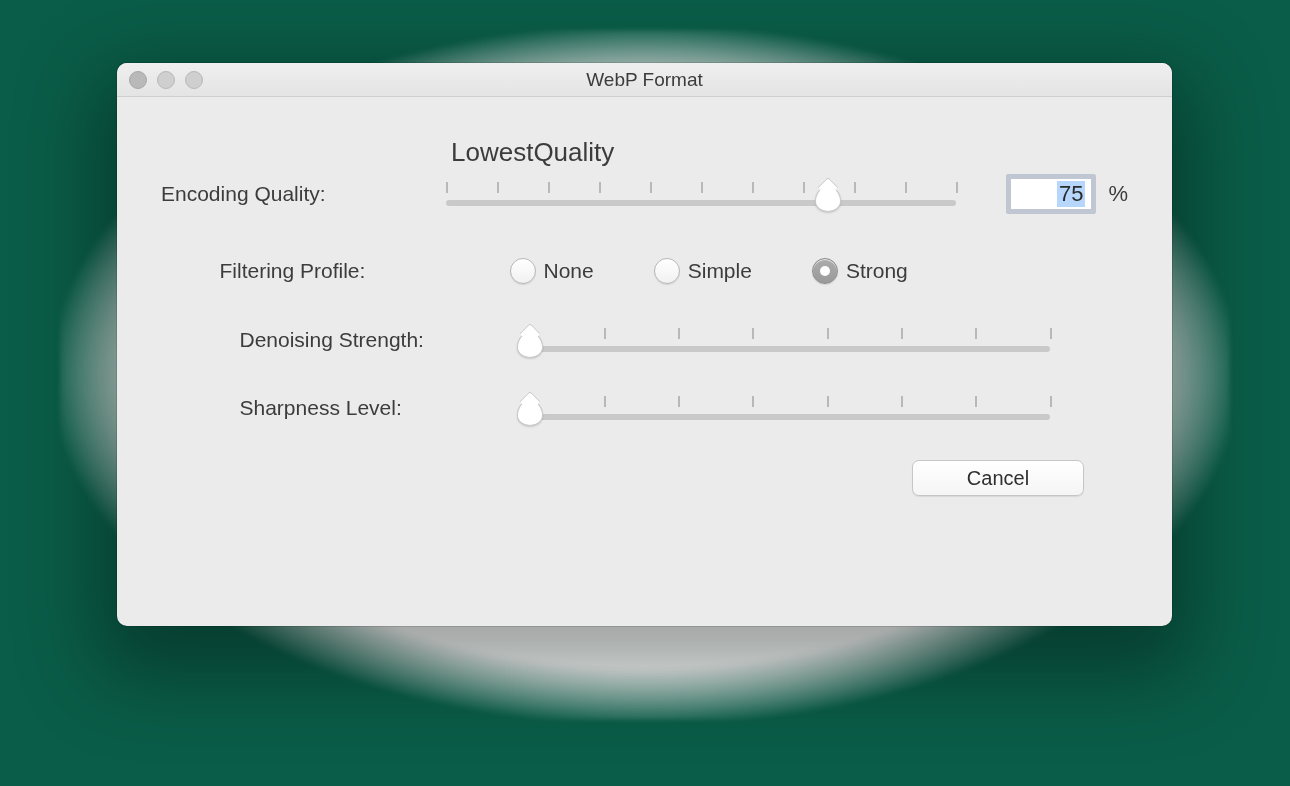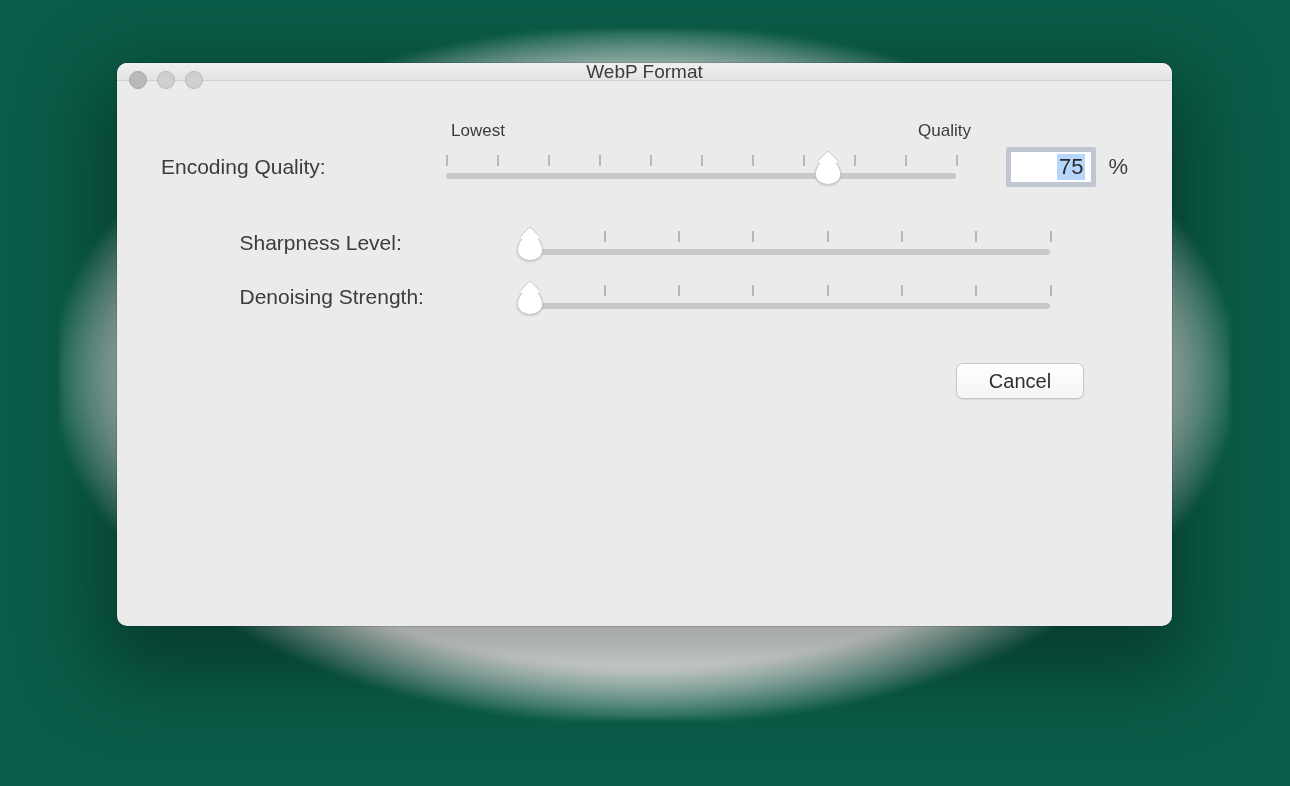--- a/index.html
+++ b/index.html
@@ -27,21 +27,21 @@
   position: absolute;
   left: 60px;
   top: 30px;
   width: 1170px;
   height: 690px;
   border-radius: 40px;
   background: radial-gradient(ellipse at center, rgba(255,255,255,0.95) 60%, rgba(255,255,255,0) 72%);
   filter: blur(2px);
 }
 .titlebar {
-  height: 18px;
+  height: 34px;
   border-bottom: 1px solid #cfcfcf;
   background: linear-gradient(#efefef, #e4e4e4);
   border-top-left-radius: 10px;
   border-top-right-radius: 10px;
   display: flex;
   align-items: center;
   position: relative;
 }
 .traffic {
   position: absolute;
@@ -71,22 +71,21 @@
   color: #3c3c3c;
 }
 .header-row {
   display: flex;
   margin-bottom: 6px;
 }
 .header-row .spacer-left { width: 290px; }
 .header-row .axis {
   width: 520px;
   display: flex;
-  justify-content: space-between;
-  font-size: 17px;
+  font-size: 26px;
 }
 .row {
   display: flex;
   align-items: center;
   margin-bottom: 44px;
   justify-content: center;
 }
 .row .label {
   width: 290px;
   text-align: left;
@@ -195,21 +194,21 @@
   border-radius: 50%;
   transform: translate(-50%, -50%);
 }
 .footer {
   display: flex;
   justify-content: flex-end;
   gap: 30px;
   padding: 10px 44px 0 0;
 }
 .btn {
-  width: 128px;
+  width: 172px;
   height: 36px;
   border-radius: 7px;
   font-size: 20px;
   display: flex;
   align-items: center;
   justify-content: center;
   border: 1px solid #c6c6c6;
   background: linear-gradient(#ffffff, #f5f5f5);
   color: #2f2f2f;
   box-shadow: 0 1px 1px rgba(0,0,0,0.08);
@@ -265,57 +264,74 @@
         <div class="track">
           <div class="thumb" id="thumb-quality" style="left: 75%;"></div>
         </div>
       </div>
       <div class="value-box">
         <span class="seltext">75</span>
       </div>
       <div class="pct">%</div>
     </div>
 
+    <div class="row">
+      <div class="label">Filtering Profile:</div>
+      <div class="radios">
+        <div class="radio">
+          <div class="rcircle" id="r-none"></div>
+          <span>None</span>
+        </div>
+        <div class="radio">
+          <div class="rcircle" id="r-simple"></div>
+          <span>Simple</span>
+        </div>
+        <div class="radio">
+          <div class="rcircle sel" id="r-strong"></div>
+          <span>Strong</span>
+        </div>
+      </div>
+    </div>
+
+    <div class="row">
+      <div class="label">Denoising Strength:</div>
+      <div class="slider-wrap">
+        <div class="ticks" id="ticks-denoise">
+            <span style="left: 0%;"></span>
+            <span style="left: 14.2857%;"></span>
+            <span style="left: 28.5714%;"></span>
+            <span style="left: 42.8571%;"></span>
+            <span style="left: 57.1429%;"></span>
+            <span style="left: 71.4286%;"></span>
+            <span style="left: 85.7143%;"></span>
+            <span style="left: 100%;"></span>
+          </div>
+        <div class="track">
+          <div class="thumb" id="thumb-denoise" style="left: 0%;"></div>
+        </div>
+      </div>
+    </div>
 
     <div class="row" style="margin-bottom:30px">
       <div class="label">Sharpness Level:</div>
       <div class="slider-wrap">
         <div class="ticks" id="ticks-sharp">
             <span style="left: 0%;"></span>
             <span style="left: 14.2857%;"></span>
             <span style="left: 28.5714%;"></span>
             <span style="left: 42.8571%;"></span>
             <span style="left: 57.1429%;"></span>
             <span style="left: 71.4286%;"></span>
             <span style="left: 85.7143%;"></span>
             <span style="left: 100%;"></span>
           </div>
         <div class="track">
           <div class="thumb" id="thumb-sharp" style="left: 0%;"></div>
         </div>
       </div>
     </div>
 
-    <div class="row">
-      <div class="label">Denoising Strength:</div>
-      <div class="slider-wrap">
-        <div class="ticks" id="ticks-denoise">
-            <span style="left: 0%;"></span>
-            <span style="left: 14.2857%;"></span>
-            <span style="left: 28.5714%;"></span>
-            <span style="left: 42.8571%;"></span>
-            <span style="left: 57.1429%;"></span>
-            <span style="left: 71.4286%;"></span>
-            <span style="left: 85.7143%;"></span>
-            <span style="left: 100%;"></span>
-          </div>
-        <div class="track">
-          <div class="thumb" id="thumb-denoise" style="left: 0%;"></div>
-        </div>
-      </div>
-    </div>
-
     <div class="footer">
       <div class="btn">Cancel</div>
     </div>
 
   </div>
 </div>
 
 </body></html>

